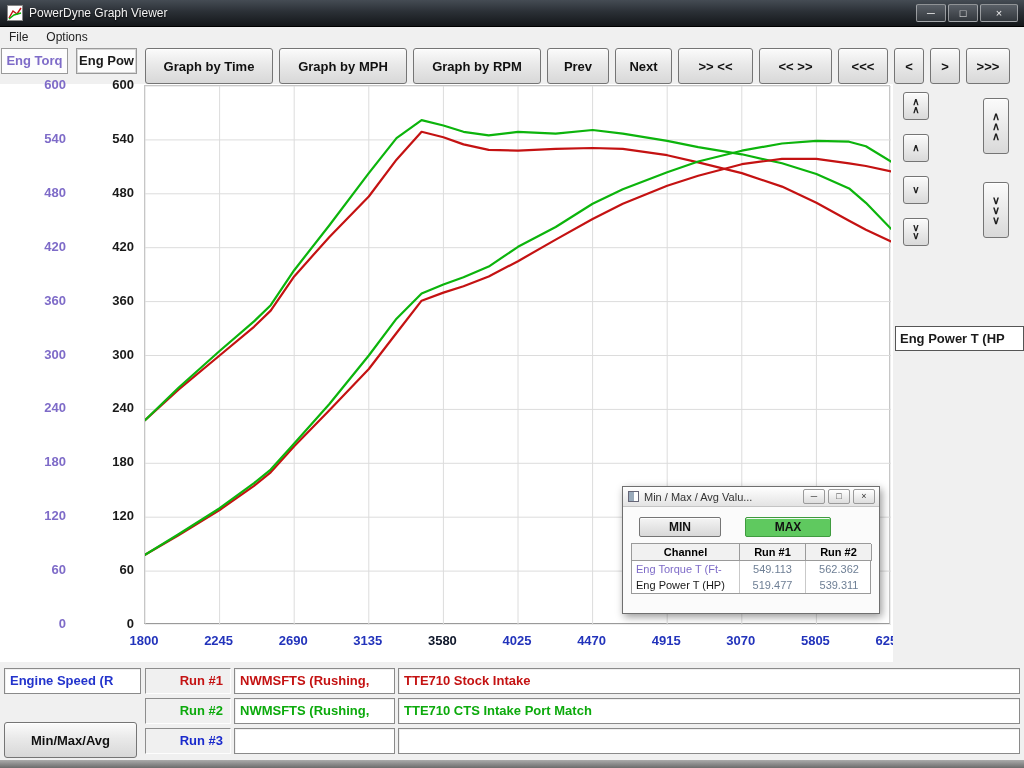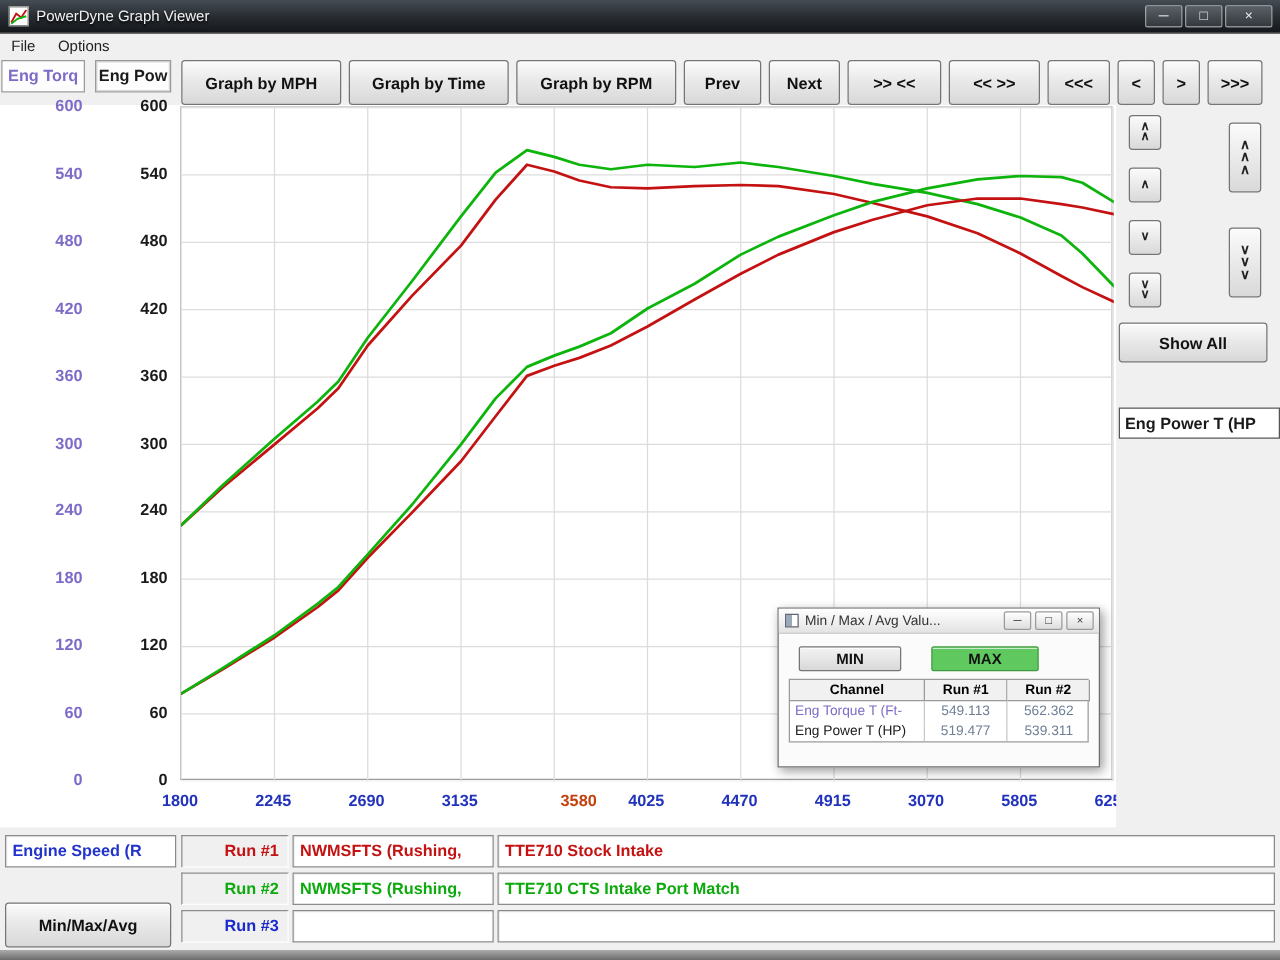--- a/index.html
+++ b/index.html
@@ -177,22 +177,22 @@
 
   <div class="menubar">
     <span class="menu-item">File</span>
     <span class="menu-item">Options</span>
   </div>
 
   <div class="axis-tab" id="axis-tab-1" style="color: rgb(126, 107, 200);">Eng Torq</div>
   <div class="axis-tab" id="axis-tab-2" style="color: rgb(26, 26, 26);">Eng Pow</div>
 
   <div class="toolbar">
+    <button class="tbtn" style="width:128px">Graph by Time</button>
     <button class="tbtn" style="width:128px">Graph by MPH</button>
-    <button class="tbtn" style="width:128px">Graph by Time</button>
     <button class="tbtn" style="width:128px">Graph by RPM</button>
     <button class="tbtn" style="width:62px">Prev</button>
     <button class="tbtn" style="width:57px">Next</button>
     <button class="tbtn" style="width:75px">&gt;&gt; &lt;&lt;</button>
     <button class="tbtn" style="width:73px">&lt;&lt; &gt;&gt;</button>
     <button class="tbtn" style="width:50px">&lt;&lt;&lt;</button>
     <button class="tbtn" style="width:30px">&lt;</button>
     <button class="tbtn" style="width:30px">&gt;</button>
     <button class="tbtn" style="width:44px">&gt;&gt;&gt;</button>
   </div>
@@ -254,21 +254,21 @@
           <polyline fill="none" stroke="#0cb40c" stroke-width="2.2" stroke-linejoin="round" stroke-linecap="round" points="0.0,334.2 33.5,301.8 74.6,265.0 109.0,235.4 125.7,219.2 149.2,184.2 184.4,139.2 223.8,87.1 251.5,52.1 276.6,34.1 298.4,39.5 318.5,45.8 343.7,49.4 373.0,45.8 410.7,47.6 447.6,44.0 477.8,47.6 522.2,54.8 553.2,61.1 596.8,68.3 637.0,77.3 671.4,88.0 704.1,102.4 720.9,116.8 746.0,142.8"></polyline>
           <polyline fill="none" stroke="#c41212" stroke-width="2.2" stroke-linejoin="round" stroke-linecap="round" points="0.0,468.9 33.5,449.2 74.6,424.0 109.0,399.8 125.7,386.3 149.2,360.2 184.4,324.3 223.8,283.0 251.5,247.0 276.6,214.7 298.4,206.6 318.5,200.3 343.7,190.4 373.0,175.2 410.7,153.6 447.6,133.0 477.8,117.7 522.2,99.7 553.2,89.8 596.8,78.2 637.0,72.8 671.4,72.8 704.1,77.3 720.9,80.0 746.0,85.3"></polyline>
           <polyline fill="none" stroke="#0cb40c" stroke-width="2.2" stroke-linejoin="round" stroke-linecap="round" points="0.0,468.9 33.5,448.3 74.6,422.2 109.0,397.1 125.7,383.6 149.2,357.5 184.4,318.0 223.8,269.5 251.5,232.7 276.6,207.5 298.4,198.5 318.5,191.3 343.7,180.6 373.0,160.8 410.7,141.0 447.6,117.7 477.8,103.3 522.2,86.2 553.2,75.5 596.8,64.7 637.0,57.5 671.4,54.8 704.1,55.7 720.9,60.2 746.0,75.5"></polyline>
         </svg>
     </div>
     <div id="xticks">
         <div class="xtick" style="left: 109px; color: rgb(34, 51, 187);">1800</div>
         <div class="xtick" style="left: 183.6px; color: rgb(34, 51, 187);">2245</div>
         <div class="xtick" style="left: 258.2px; color: rgb(34, 51, 187);">2690</div>
         <div class="xtick" style="left: 332.8px; color: rgb(34, 51, 187);">3135</div>
-        <div class="xtick" style="left: 407.4px; color: #c2410c; text-align: right;">3580</div>
+        <div class="xtick" style="left: 407.4px; color: #0f172a;">3580</div>
         <div class="xtick" style="left: 482px; color: rgb(34, 51, 187);">4025</div>
         <div class="xtick" style="left: 556.6px; color: rgb(34, 51, 187);">4470</div>
         <div class="xtick" style="left: 631.2px; color: rgb(34, 51, 187);">4915</div>
         <div class="xtick" style="left: 705.8px; color: rgb(34, 51, 187);">3070</div>
         <div class="xtick" style="left: 780.4px; color: rgb(34, 51, 187);">5805</div>
         <div class="xtick" style="left: 855px; color: rgb(34, 51, 187);">6250</div>
       </div>
   </div>
 
   <div class="right-panel">
@@ -289,21 +289,20 @@
     <button class="spin tall" style="left:90px; top:14px; height:56px;">
       <span class="chev">∧</span>
       <span class="chev">∧</span>
       <span class="chev">∧</span>
     </button>
     <button class="spin tall" style="left:90px; top:98px; height:56px;">
       <span class="chev">∨</span>
       <span class="chev">∨</span>
       <span class="chev">∨</span>
     </button>
-    <button class="showall">Show All</button>
     <div class="legend-box" id="legend-power" style="color: rgb(26, 26, 26);">Eng Power T (HP</div>
   </div>
 
   <div class="mm-window">
     <div class="mm-titlebar">
       <span class="mm-icon"></span>
       <span class="mm-title">Min / Max / Avg Valu...</span>
       <div class="mm-ctrls">
         <div class="mm-ctl">─</div>
         <div class="mm-ctl">□</div>

